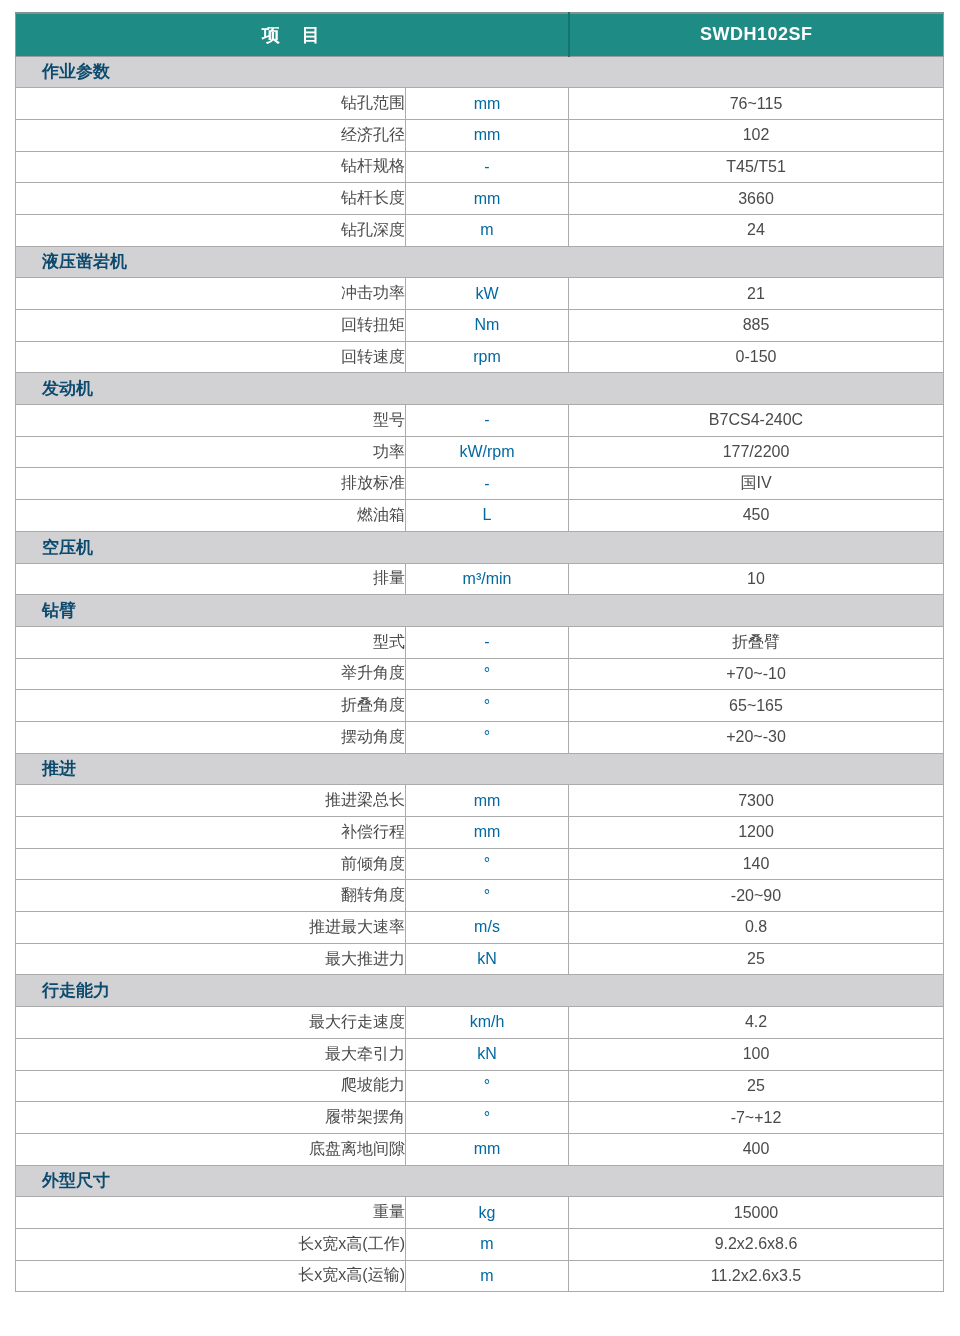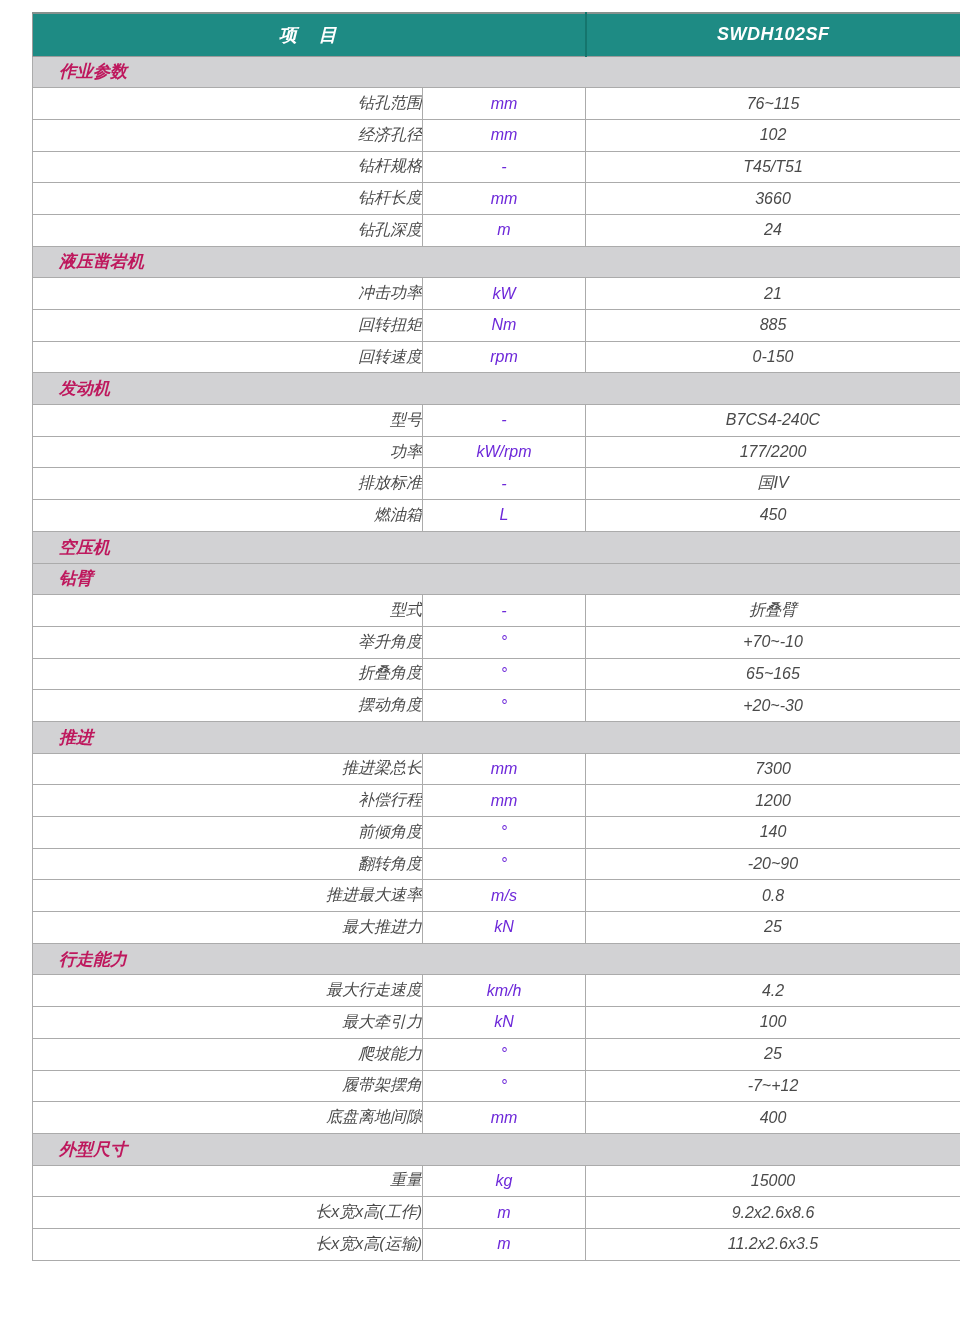--- a/index.html
+++ b/index.html
@@ -10,26 +10,25 @@
   .page {
     position: relative;
     width: 960px;
     height: 1336px;
     background: #ffffff;
     overflow: hidden;
     font-family: "Liberation Sans", "DejaVu Sans", sans-serif;
   }
   table.spec-table {
     position: absolute;
-    left: 32px;
+    left: 15px;
     top: 12px;
     width: 928px;
     border-collapse: collapse;
     table-layout: fixed;
-    font-style: italic;
   }
   table.spec-table col.c1 { width: 390px; }
   table.spec-table col.c2 { width: 163px; }
   table.spec-table col.c3 { width: 375px; }
 
   thead tr { height: 43px; }
   thead th {
     background: var(--header-bg, #1e8b84);
     color: var(--header-text, #ffffff);
     font-size: 18px;
@@ -56,34 +55,34 @@
     border: 1px solid #ababab;
     vertical-align: middle;
     font-size: 16px;
     color: var(--text, #4c4c4c);
     padding: 0;
     overflow: hidden;
     white-space: nowrap;
   }
   td.section-cell {
     background: var(--section-bg, #d2d2d4);
-    color: #be185d;
+    color: #0c4a6e;
     font-weight: 700;
     font-size: 17px;
     text-align: left;
     padding-left: 26px;
   }
   td.cell-name {
     text-align: right;
     padding-left: 26px;
     color: #4a4a4a;
   }
   td.cell-unit {
     text-align: center;
-    color: #6d28d9;
+    color: #0369a1;
   }
   td.cell-value {
     text-align: center;
     color: #4a4a4a;
   }
 </style>
 </head>
 <body>
 
 <div class="page" style="--header-bg: #1e8b84; --header-text: #ffffff; --section-bg: #d2d2d4; --text: #4c4c4c;">
@@ -166,20 +165,25 @@
         </tr>
         <tr>
           <td class="cell-name">燃油箱</td>
           <td class="cell-unit">L</td>
           <td class="cell-value">450</td>
         </tr>
         <tr>
           <td colspan="3" class="section-cell">空压机</td>
         </tr>
         <tr>
+          <td class="cell-name">排量</td>
+          <td class="cell-unit">m³/min</td>
+          <td class="cell-value">10</td>
+        </tr>
+        <tr>
           <td colspan="3" class="section-cell">钻臂</td>
         </tr>
         <tr>
           <td class="cell-name">型式</td>
           <td class="cell-unit">-</td>
           <td class="cell-value">折叠臂</td>
         </tr>
         <tr>
           <td class="cell-name">举升角度</td>
           <td class="cell-unit">°</td>

